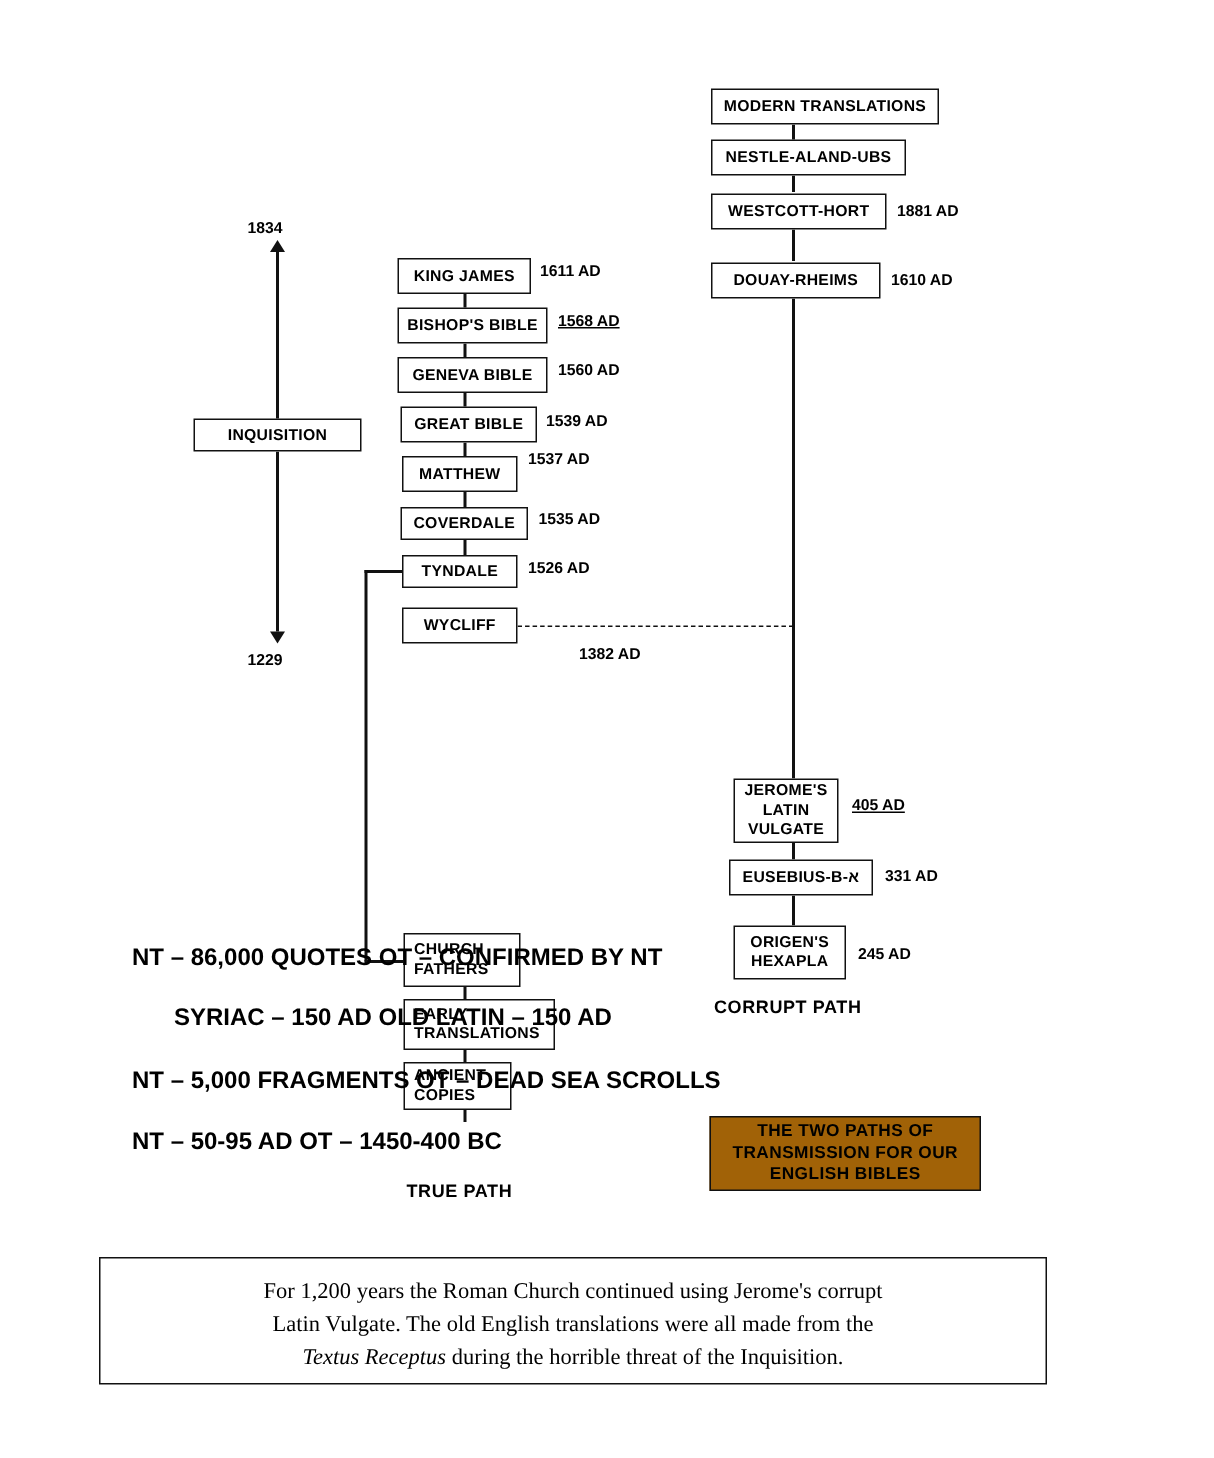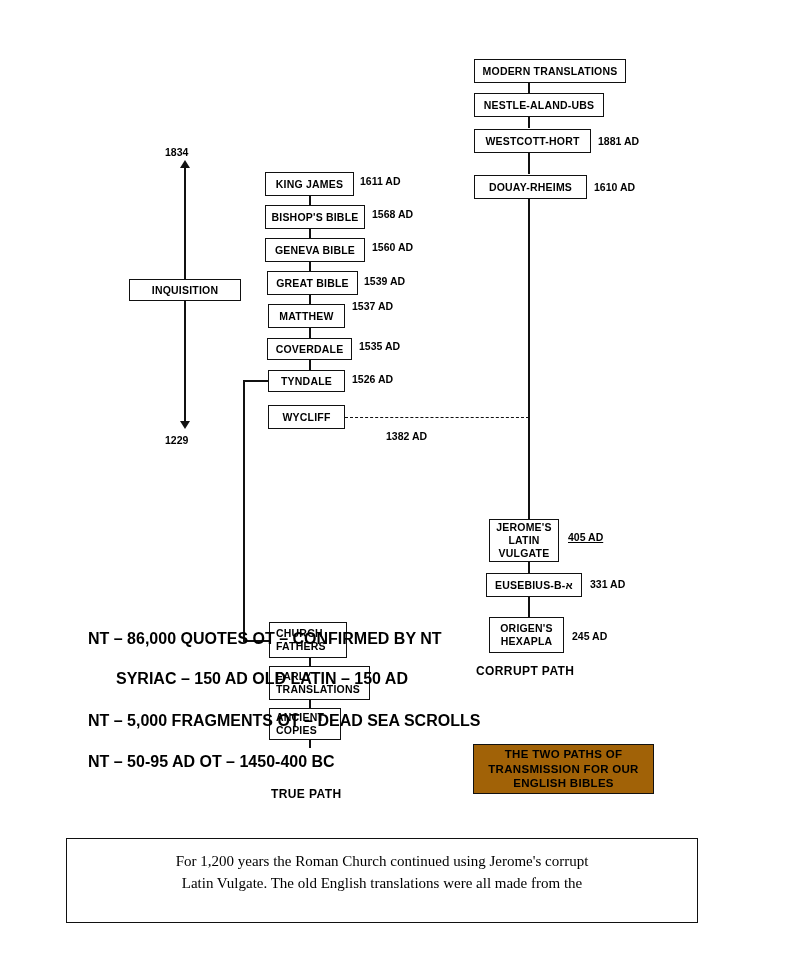--- a/index.html
+++ b/index.html
@@ -152,21 +152,21 @@
   <div class="vline" style="left:309.2px; top:359px; height:11px;"></div>
 
   <div class="node center" style="left:265px; top:172px; width:89px; height:24px;">
     <span class="ln">KING JAMES</span>
   </div>
   <div class="datelabel" style="left:360px; top:175px;">1611 AD</div>
 
   <div class="node center" style="left:265px; top:205px; width:100px; height:24px;">
     <span class="ln">BISHOP'S BIBLE</span>
   </div>
-  <div class="datelabel" style="left:372px; top:208px;">1568 AD</div>
+  <div class="datelabel" style="left:372px; top:208px;text-decoration:underline;">1568 AD</div>
 
   <div class="node center" style="left:265px; top:238px; width:100px; height:24px;">
     <span class="ln">GENEVA BIBLE</span>
   </div>
   <div class="datelabel" style="left:372px; top:241px;">1560 AD</div>
 
   <div class="node center" style="left:267px; top:271px; width:91px; height:24px;">
     <span class="ln">GREAT BIBLE</span>
   </div>
   <div class="datelabel" style="left:364px; top:275px;">1539 AD</div>
@@ -283,15 +283,16 @@
 
   <div class="titlebox" style="left:473px; top:744px; width:181px; height:50px;">
     <span class="ln">THE TWO PATHS OF</span>
     <span class="ln">TRANSMISSION FOR OUR</span>
     <span class="ln">ENGLISH BIBLES</span>
   </div>
 
   <div id="caption" style="left:66px; top:838px; width:632px; height:85px;">
     <div>For 1,200 years the Roman Church continued using Jerome's corrupt</div>
     <div>Latin Vulgate. The old English translations were all made from the</div>
+    <div><i>Textus Receptus</i><span> during the horrible threat of the Inquisition.</span></div>
   </div>
 
 </div>
 
 </body></html>

